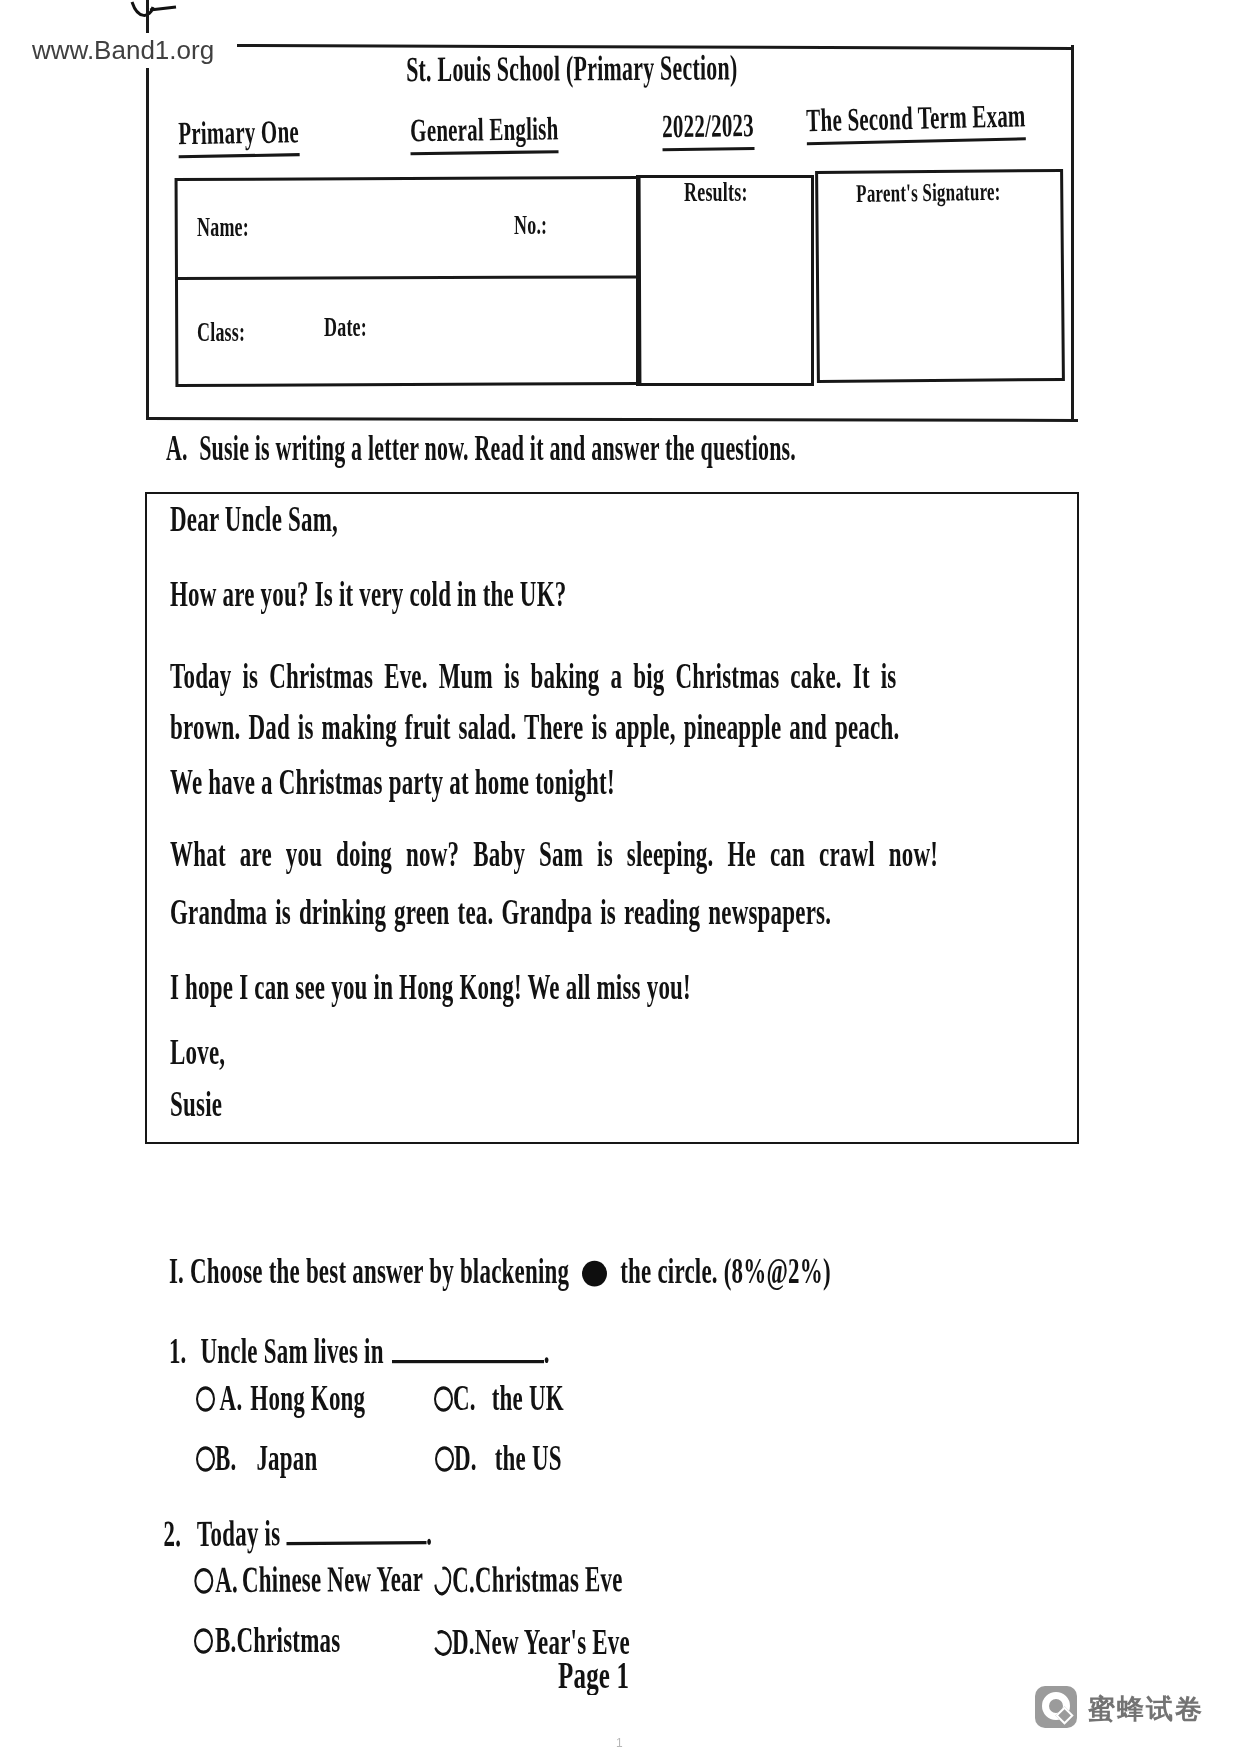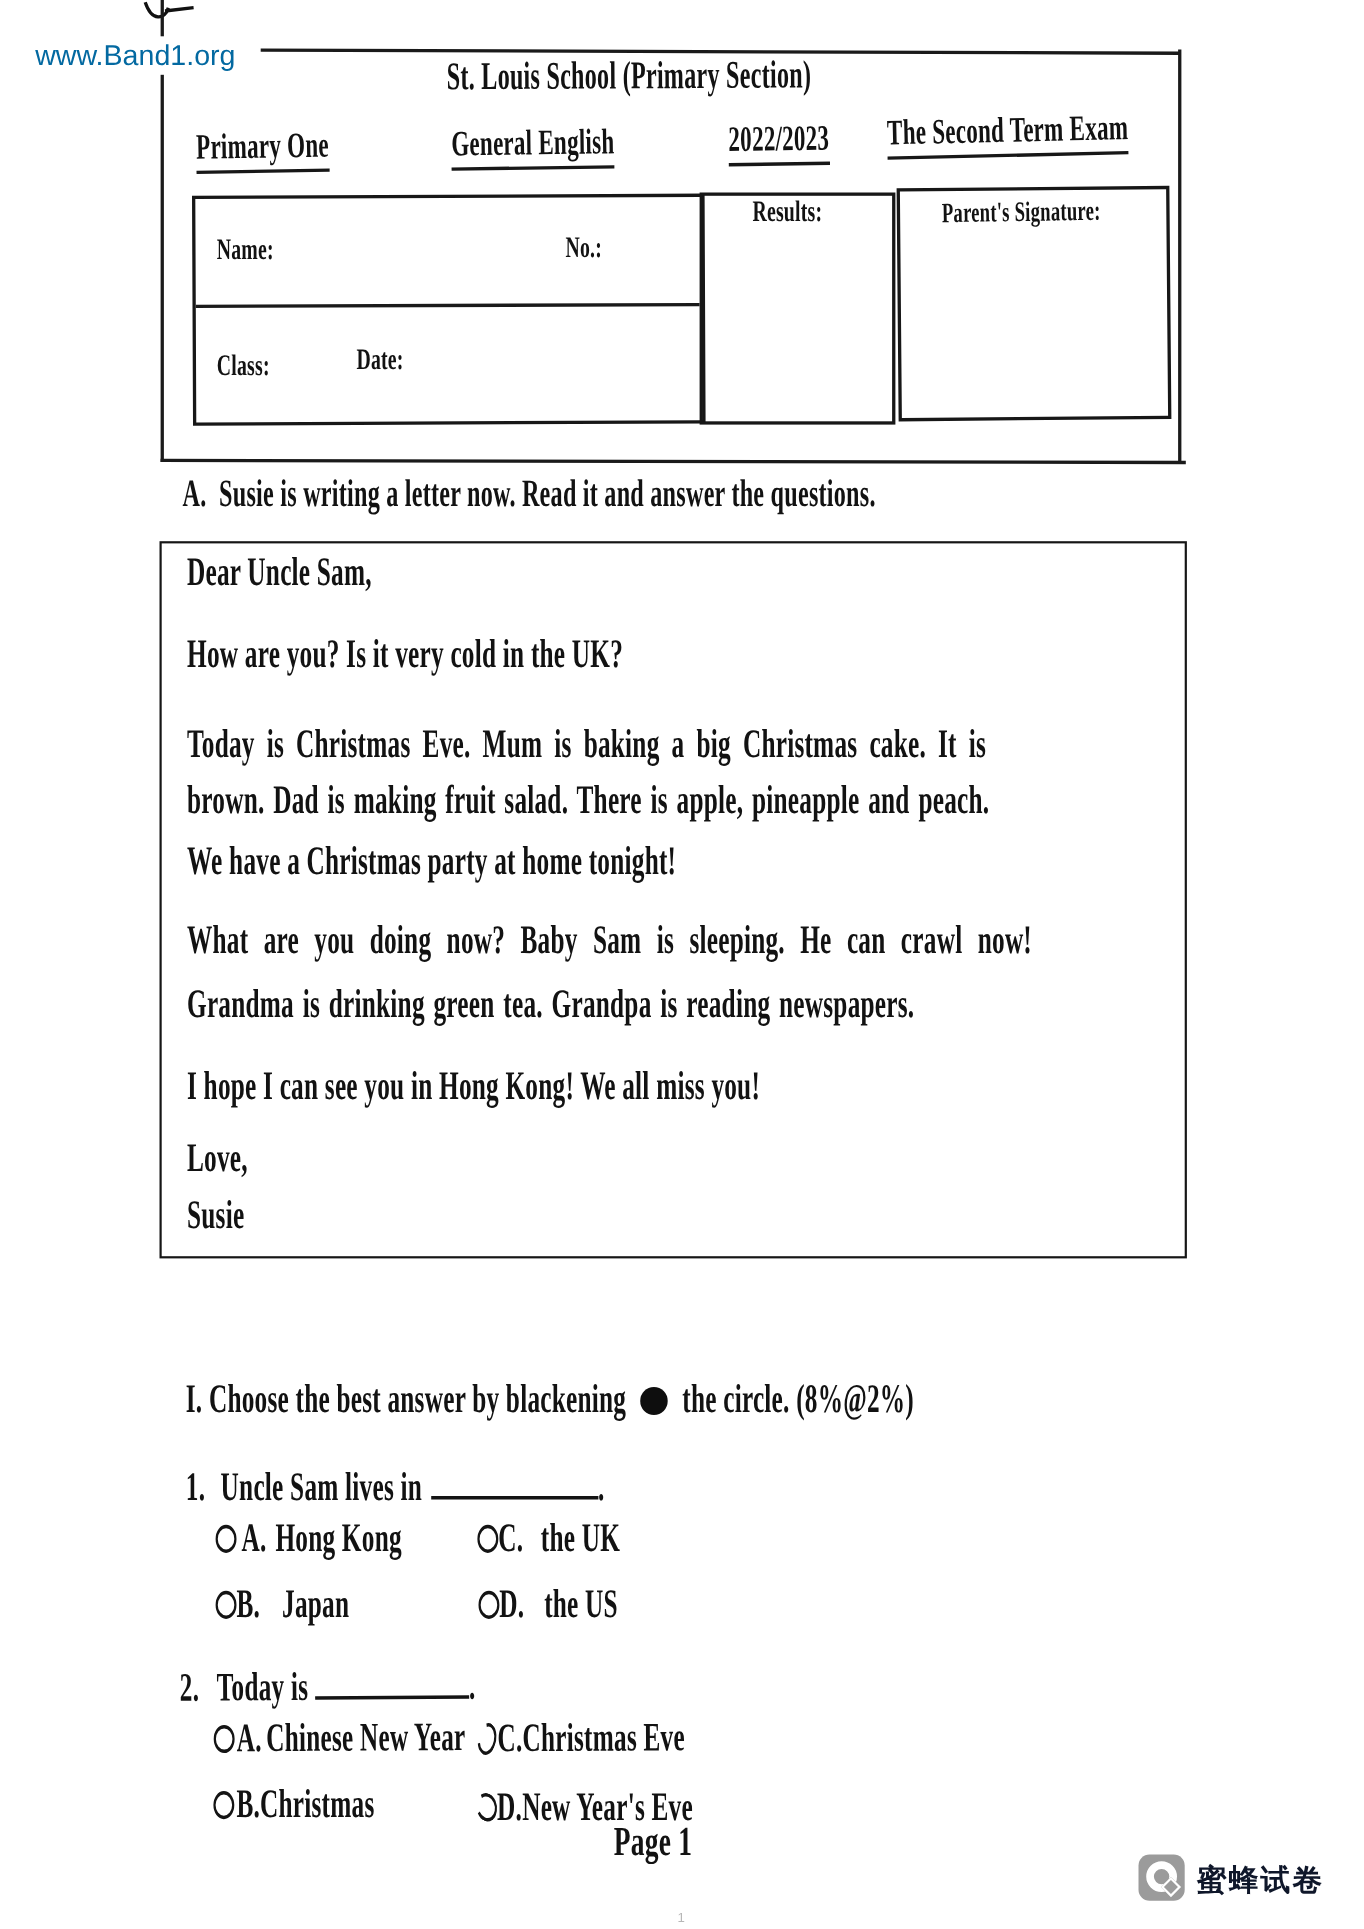--- a/index.html
+++ b/index.html
@@ -17,29 +17,29 @@
   .line{background:#1a1a1a;position:absolute;transform-origin:left top;}
   .box{position:absolute;border:3px solid #171717;background:transparent;}
   .radio{display:inline-block;width:15px;height:12px;border:2px solid #141414;
          border-radius:50%;vertical-align:-1px;}
   .openC{border-top-color:transparent;transform:rotate(-55deg);}
   .openD{border-left-color:transparent;transform:rotate(15deg);}
   .fullcircle{display:inline-block;width:25px;height:16px;background:#0e0e0e;
               border-radius:50%;margin:0 13px;vertical-align:-2px;}
   .blank{display:inline-block;border-bottom:2px solid #141414;height:22px;}
   .wm{position:absolute;left:28px;top:33px;font-family:"Liberation Sans","DejaVu Sans",sans-serif;
-      font-size:26px;color:#0369a1;background:#fff;padding:2px 10px 2px 4px;z-index:5;}
+      font-size:26px;color:#404040;background:#fff;padding:2px 10px 2px 4px;z-index:5;}
   .brand-square{position:absolute;left:1035px;top:1686px;width:42px;height:42px;
       background:#9b9b9b;border-radius:10px;}
   .brand-ring{position:absolute;left:7px;top:6px;width:14px;height:14px;
       border:7px solid #fff;border-radius:50%;}
   .brand-nib{position:absolute;left:23px;top:23px;width:9px;height:9px;background:#9b9b9b;
       border:2px solid #fff;transform:rotate(45deg);}
   .brand-text{position:absolute;left:1088px;top:1691px;font-family:"Liberation Sans","DejaVu Sans",sans-serif;
-      font-size:27px;font-weight:700;color:#0f172a;letter-spacing:2px;}
+      font-size:27px;font-weight:700;color:#737373;letter-spacing:2px;}
   .artifact{position:absolute;left:616px;top:1736px;font-family:"Liberation Sans","DejaVu Sans",sans-serif;
       font-size:12px;color:#b7b7b7;}
   .key{margin-right:8px;}
 </style>
 </head>
 <body>
 
 <div class="wm">www.Band1.org</div>
 
 <svg class="abs" style="left:122px;top:0;" width="62" height="26" viewBox="0 0 62 26">

